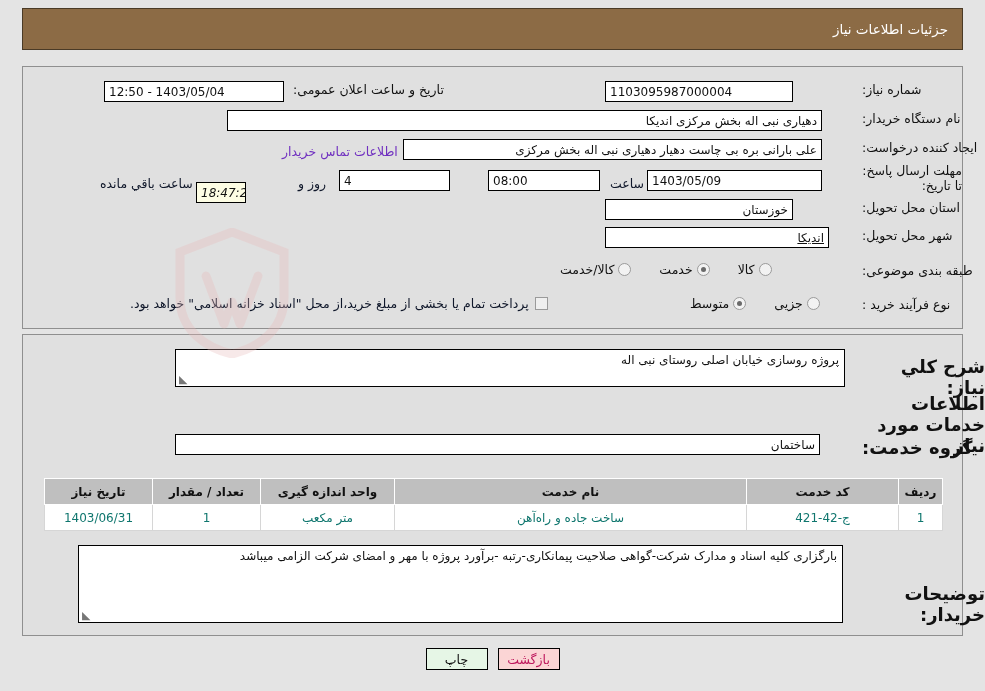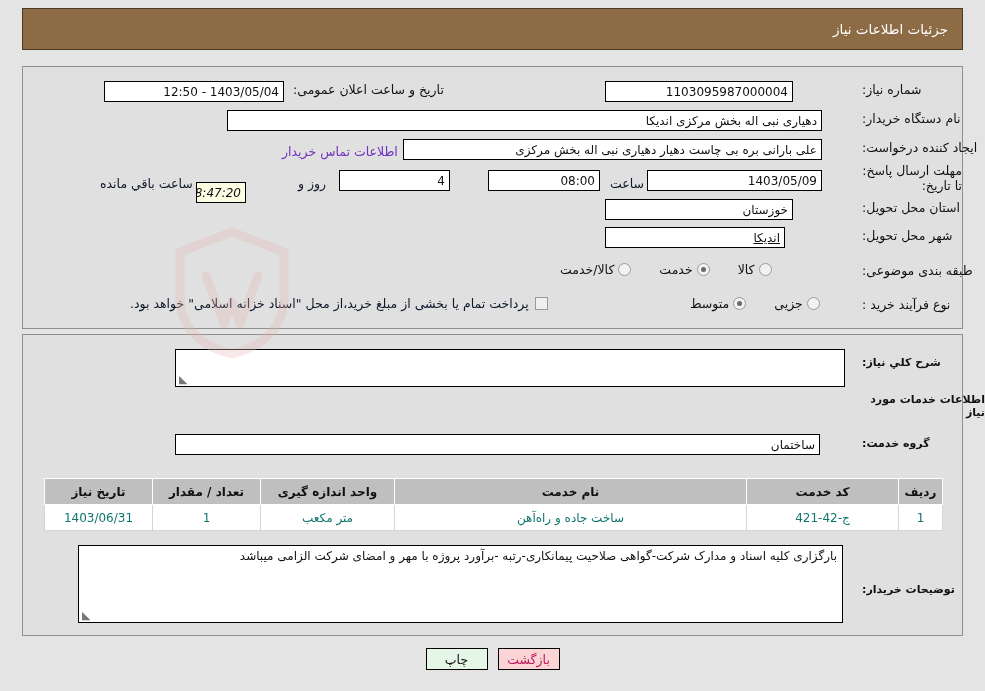--- a/index.html
+++ b/index.html
@@ -96,21 +96,21 @@
     font-size: 12px;
     color: #111;
     padding: 0 4px;
     display: flex;
     align-items: center;
     font-family: "DejaVu Sans", "Liberation Sans", sans-serif;
     direction: rtl;
     overflow: hidden;
     white-space: nowrap;
   }
-  .finput.center { justify-content: flex-start; }
+  .finput.center { justify-content: flex-end; }
   .finput.cream  { background: #fdfde4; }
 
   .link-text {
     color: #7030c0;
     font-size: 12.5px;
     white-space: nowrap;
     cursor: pointer;
   }
   .small-lbl {
     font-size: 12.5px;
@@ -169,21 +169,21 @@
     width: 10px; height: 10px;
     color: #777;
     font-size: 11px;
     line-height: 10px;
     transform: scaleX(-1);
   }
 
   
   .sect-head {
     position: absolute;
-    font-size: 11px;
+    font-size: 18px;
     font-weight: bold;
     color: #111;
   }
   .bold-lbl { font-weight: bold; }
 
   
   .tbl-wrap {
     position: absolute;
     left: 45px;
     top: 478px;
@@ -316,21 +316,21 @@
 <div class="frow" style="left:862px; top:200px;">
   <span class="flabel">استان محل تحویل:</span>
 </div>
 <div class="finput" style="position:absolute; left:605px; top:199px; width:188px;">
   <span>خوزستان</span>
 </div>
 
 <div class="frow" style="left:862px; top:228px;">
   <span class="flabel">شهر محل تحویل:</span>
 </div>
-<div class="finput" style="position:absolute; left:605px; top:227px; width:180px;text-decoration:underline;">
+<div class="finput" style="position:absolute; left:605px; top:227px; width:224px;text-decoration:underline;">
   <span>اندیکا</span>
 </div>
 
 <div class="frow" style="left:862px; top:263px;">
   <span class="flabel">طبقه بندی موضوعی:</span>
 </div>
 <div style="position:absolute; left:560px; top:262px; display:flex; align-items:center; direction:rtl;">
   <span class="radio-group">
     <span class="radio"></span>
     <span class="radio-label">کالا</span>
@@ -362,20 +362,21 @@
   <span class="checkbox"></span>
   <span class="small-lbl">پرداخت تمام یا بخشی از مبلغ خرید،از محل "اسناد خزانه اسلامی" خواهد بود.</span>
 </div>
 
 <div class="panel" id="panel-mid"></div>
 
 <div class="sect-head" style="left:862px; top:356px;">
   <span class="bold-lbl">شرح کلي نیاز:</span>
 </div>
 <div class="ftextarea" style="position:absolute; left:175px; top:349px; width:670px; height:38px;">
+  <span>پروژه روسازی خیابان اصلی روستای نبی اله</span>
   <span class="resize-grip">◢</span>
 </div>
 
 <div class="sect-head" style="left:862px; top:393px;">
   <span>اطلاعات خدمات مورد نیاز</span>
 </div>
 
 <div class="sect-head" style="left:862px; top:437px;">
   <span class="bold-lbl">گروه خدمت:</span>
 </div>

